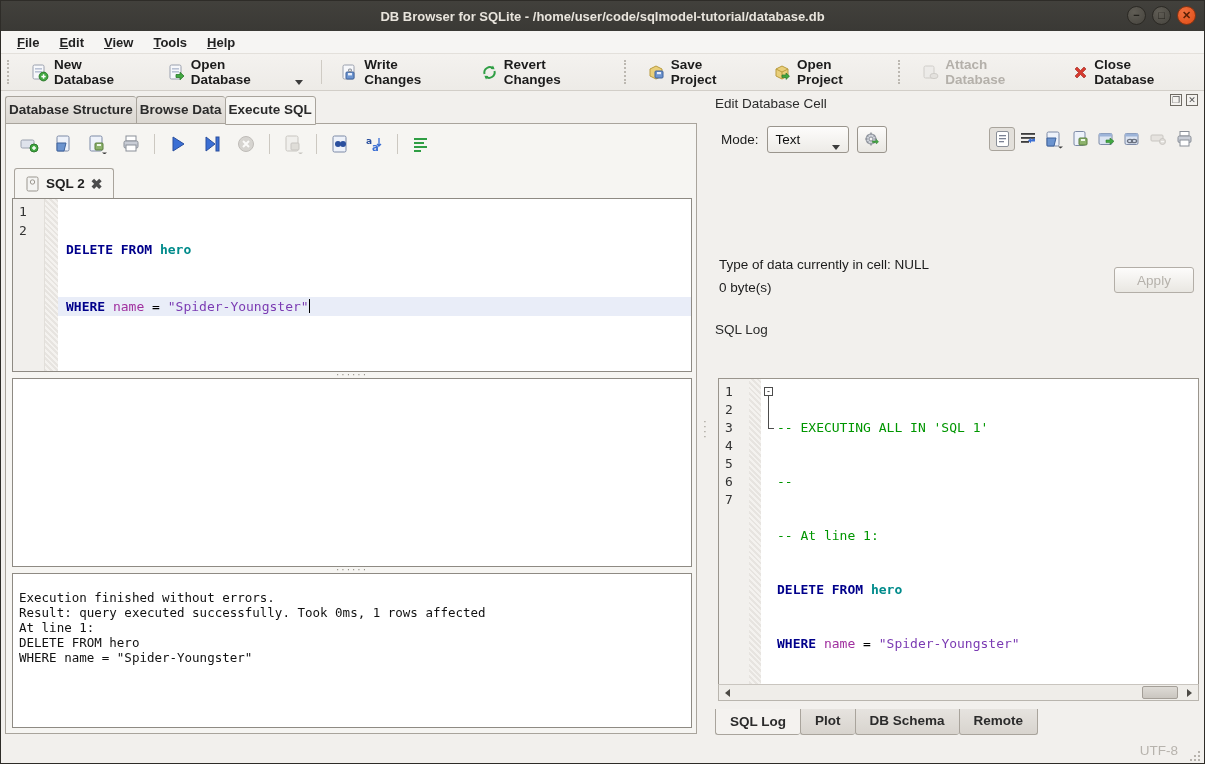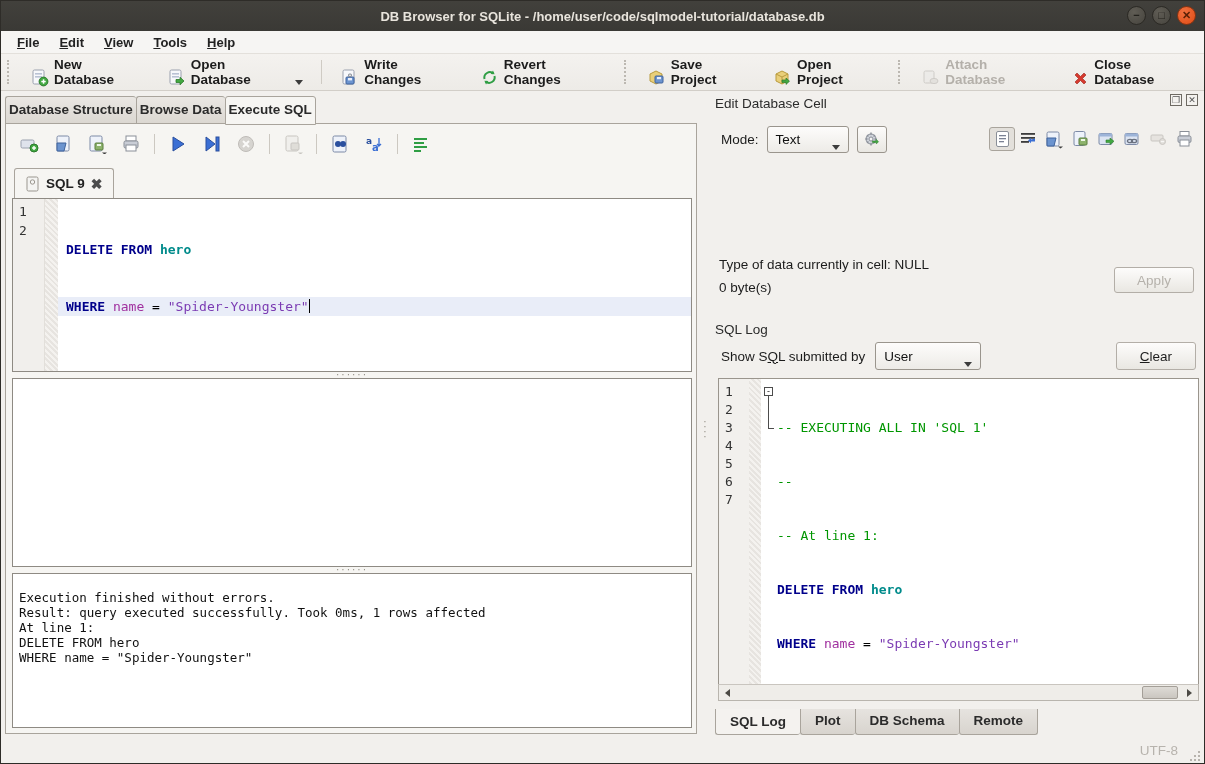--- a/index.html
+++ b/index.html
@@ -20,21 +20,21 @@
 
   
   .menubar{position:absolute;left:0;top:30px;width:100%;height:23px;background:#f6f5f3;display:flex;align-items:center;padding-left:6px;border-bottom:1px solid #e3e0db;}
   .menu-item{padding:2px 10px;font-size:13px;font-weight:600;color:#222;}
   .menu-item .u{text-decoration:underline;}
 
   
   .toolbar{position:absolute;left:0;top:53px;width:100%;height:37px;background:linear-gradient(#f4f2ef,#edebe7);border-bottom:1px solid #d2cec8;display:flex;align-items:center;gap:10px;padding:0 4px;}
   .thandle{width:5px;height:24px;border-left:2px dotted #bcb8b1;margin:0 2px;}
   .tsep{width:1px;height:24px;background:#cfcbc4;margin:0 2px;}
-  .tbtn{display:flex;align-items:flex-end;gap:5px;padding:4px 6px;font-size:13.5px;font-weight:600;color:#1c1c1c;border-radius:3px;}
+  .tbtn{display:flex;align-items:center;gap:5px;padding:4px 6px;font-size:13.5px;font-weight:600;color:#1c1c1c;border-radius:3px;}
   .tbtn.disabled{color:#b4b0aa;}
   .caret{width:0;height:0;border-left:4px solid transparent;border-right:4px solid transparent;border-top:5px solid #3c3c3c;margin-left:2px;align-self:flex-end;margin-bottom:2px;}
   .icon{display:inline-block;line-height:0;}
 
   
   .workspace{position:absolute;left:0;top:90px;width:1205px;height:645px;background:var(--win-bg);}
 
   
   .maintabs{position:absolute;left:4px;top:5px;display:flex;}
   .tab{padding:5px 3px 6px;font-size:13.5px;font-weight:600;color:#2b2b2b;background:linear-gradient(#eae7e3,#dbd7d1);border:1px solid var(--bord);border-right:none;border-radius:3px 3px 0 0;}
@@ -313,21 +313,21 @@
               <rect x="3" y="16" width="7" height="2" fill="#2f9e44"></rect>
             </svg>
           </div>
       </div>
 
       <div class="doc-tab">
         <span class="icon"><svg width="15" height="16" viewBox="0 0 15 16">
               <rect x="2" y="1" width="11" height="14" rx="1.5" fill="#f4f4f2" stroke="#9a968f"></rect>
               <circle cx="7.5" cy="6" r="2.2" fill="none" stroke="#9a968f"></circle>
             </svg></span>
-        <span>SQL 9</span>
+        <span>SQL 2</span>
         <span class="close-x">✖</span>
       </div>
 
       <div class="editor">
         <div class="gutter">
           <div>1</div>
           <div>2</div>
         </div>
         <div class="hatch"></div>
         <div class="codecol">
@@ -453,31 +453,20 @@
         </div>
 
       <div class="dock-title" style="top:228px;">
         <span>SQL Log</span>
         <span class="dock-icons" style="top:229px;">
           <span class="dicon">❐</span>
           <span class="dicon">✕</span>
         </span>
       </div>
 
-      <div class="filter-row">
-        <span class="lbl" style="margin-left:4px;"><span>Show S</span><span class="u" style="text-decoration:underline;">Q</span><span>L submitted by</span></span>
-        <div class="select" style="width:106px;margin-left:10px;height:28px;">
-          <span>User</span>
-            <span class="caret"></span>
-        </div>
-        <div style="flex:1"></div>
-        <div class="btn" style="width:80px;height:28px;margin-right:3px;">
-            <span><span style="text-decoration:underline;">C</span><span>lear</span></span>
-          </div>
-      </div>
 
       <div class="logbox">
         <div class="loggutter">
           <div>1</div>
           <div>2</div>
           <div>3</div>
           <div>4</div>
           <div>5</div>
           <div>6</div>
           <div>7</div>

